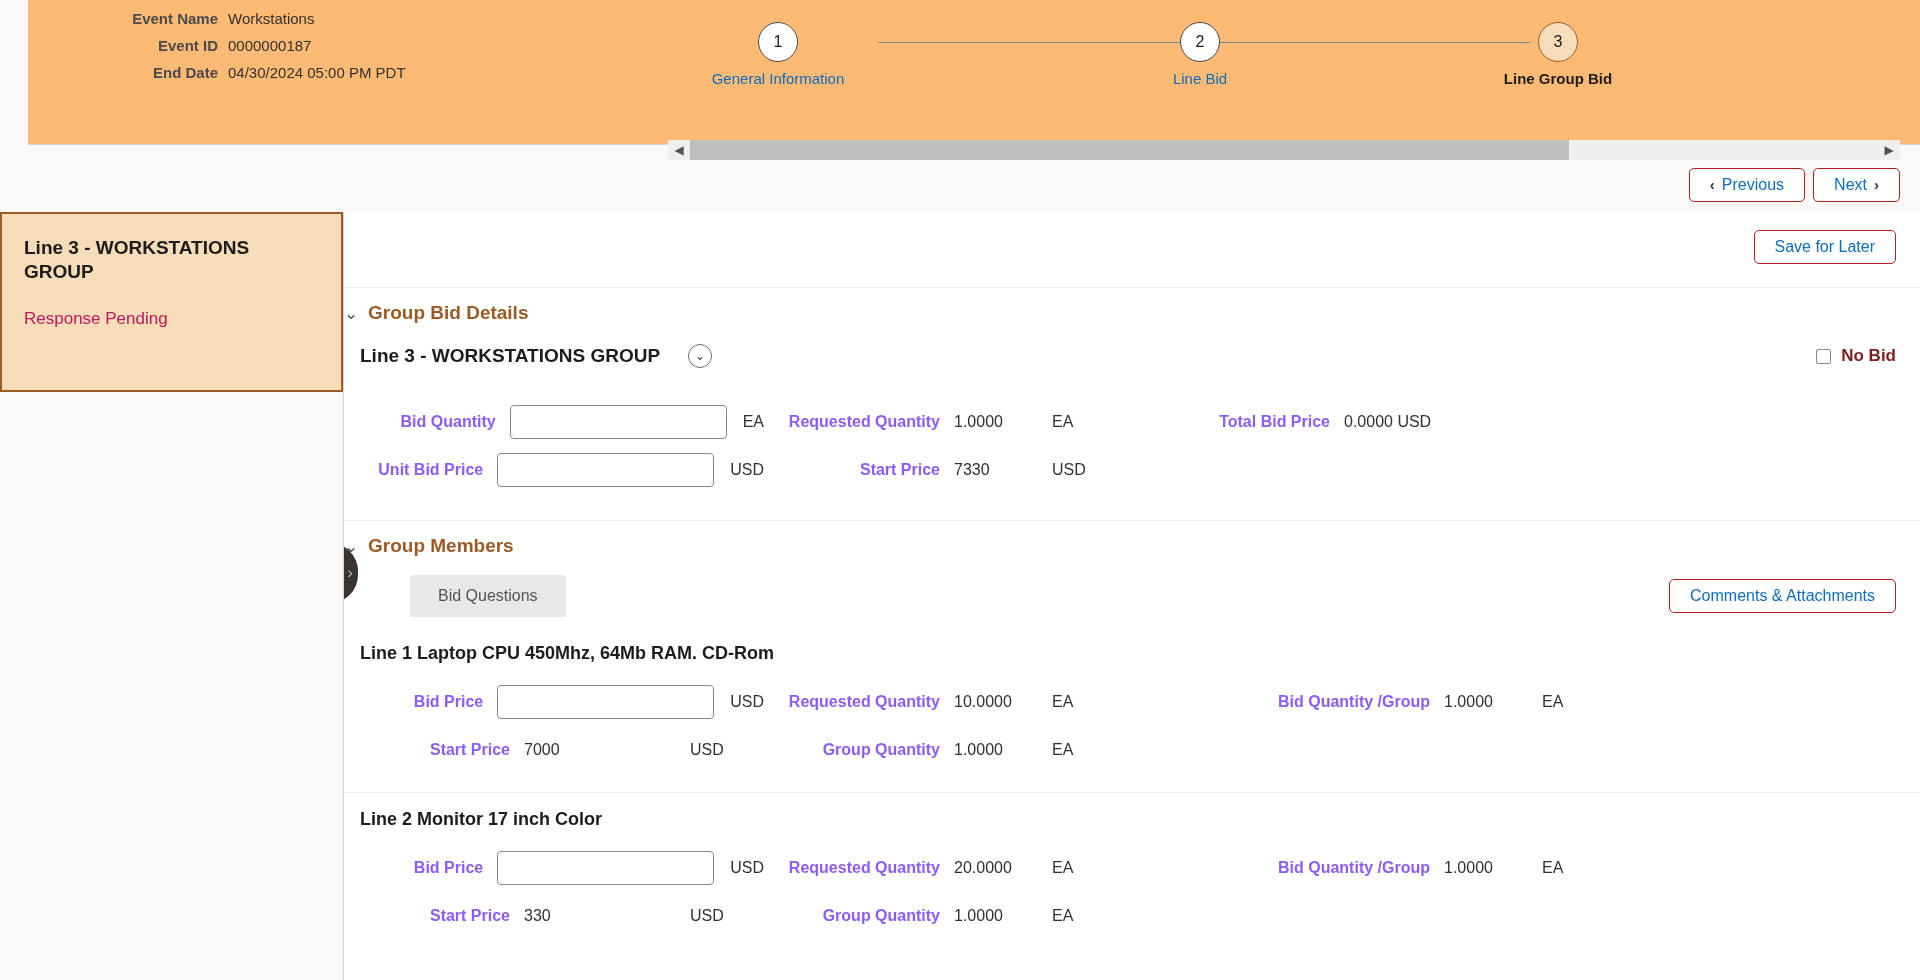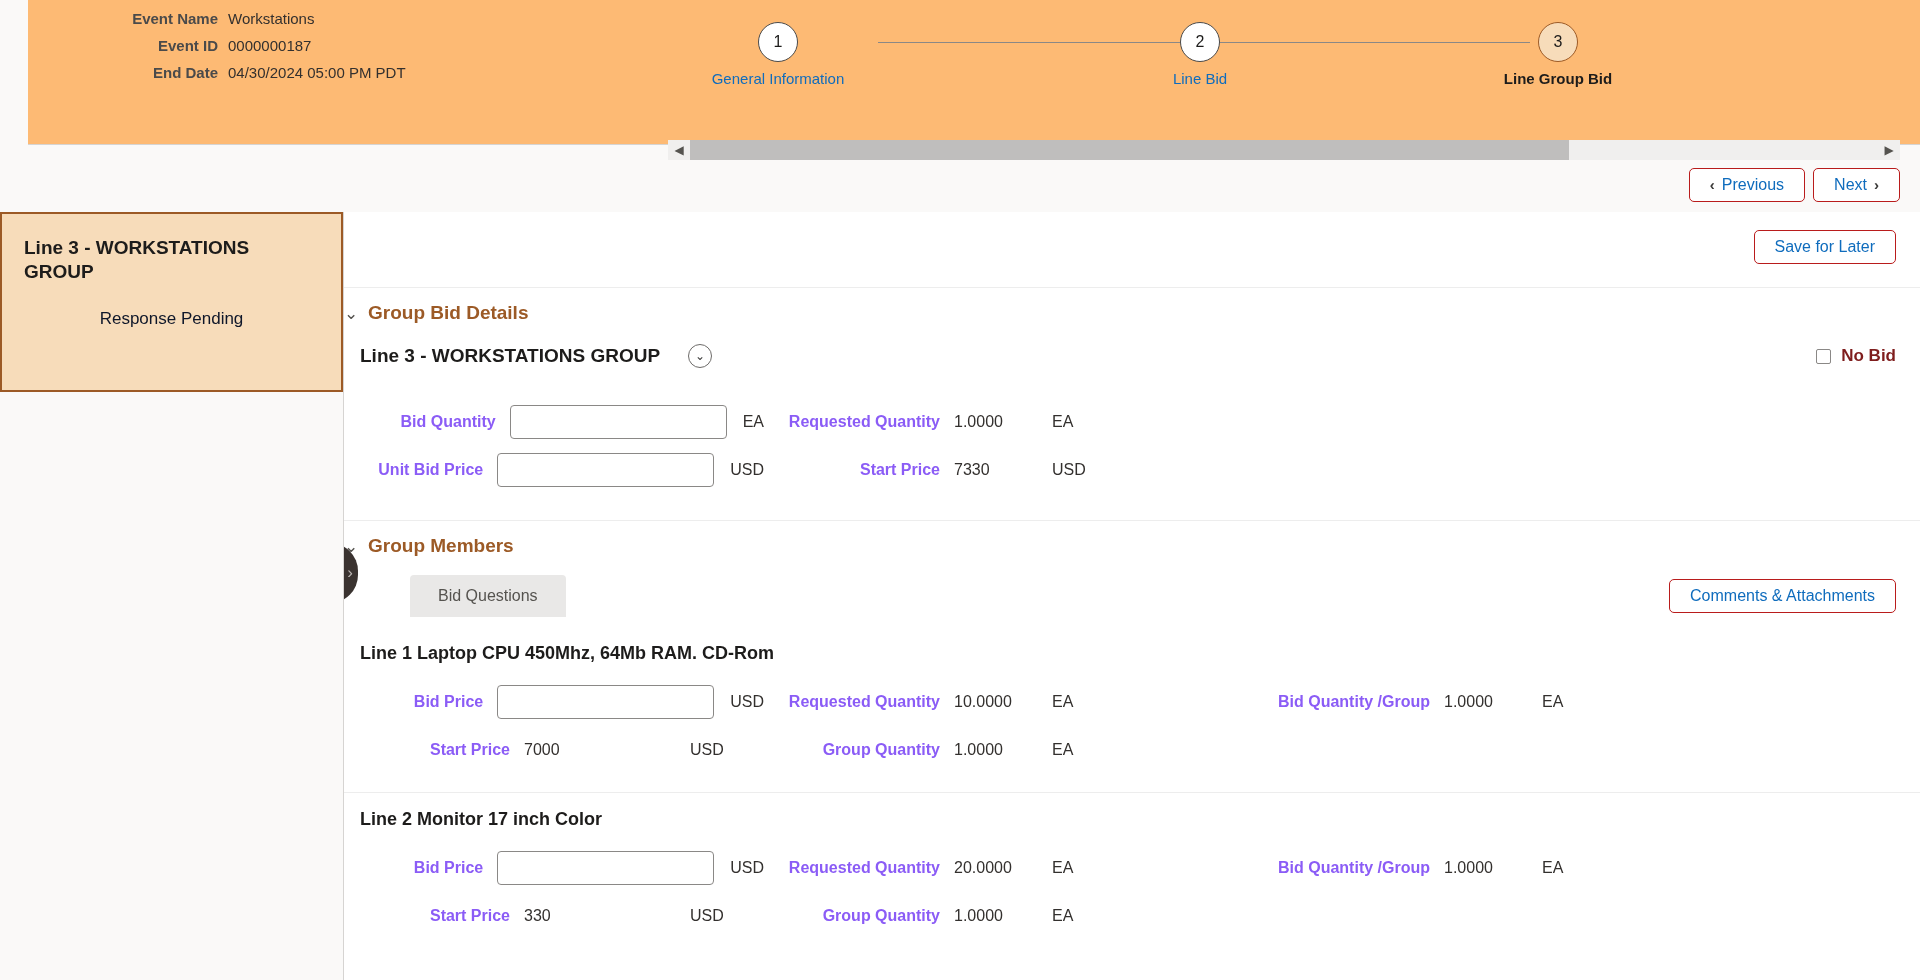--- a/index.html
+++ b/index.html
@@ -80,21 +80,21 @@
 
   .sidebar { width: 343px; flex: none; background: #faf9f8; position: relative; }
   .sidecard {
     border: 2px solid #9c5a26; background: #f7dcba;
     padding: 22px 22px 24px 22px; height: 180px;
   }
   .sidecard .cardtitle {
     font-size: 19px; font-weight: bold; color: #1d1c1b; line-height: 1.28;
     margin-bottom: 24px;
   }
-  .sidecard .cardstatus { font-size: 17px; color: #0f172a; text-align: center; }
+  .sidecard .cardstatus { font-size: 17px; color: #be185d; }
 
   .content {
     flex: 1; background: #fff; border-left: 1px solid #d6d4d2; position: relative;
     overflow: hidden;
   }
 
   .savebar { height: 75px; position: relative; }
   .savebar .btn { position: absolute; right: 24px; top: 18px; }
 
   .panel { position: relative; border-top: 1px solid #ededed; }
@@ -286,20 +286,24 @@
               <span class="fval2">EA</span>
             </div>
             <div class="frow">
               <span class="flabel">Start Price</span>
               <span class="fval">7330</span>
               <span class="fval2">USD</span>
             </div>
           </div>
 
           <div class="col colC">
+            <div class="frow">
+              <span class="flabel">Total Bid Price</span>
+              <span class="fval">0.0000 USD</span>
+            </div>
           </div>
         </div>
       </div>
 
       <div class="gm-wrap">
         <div class="handle">
           <span>›</span>
         </div>
 
         <div class="sectionhdr">

